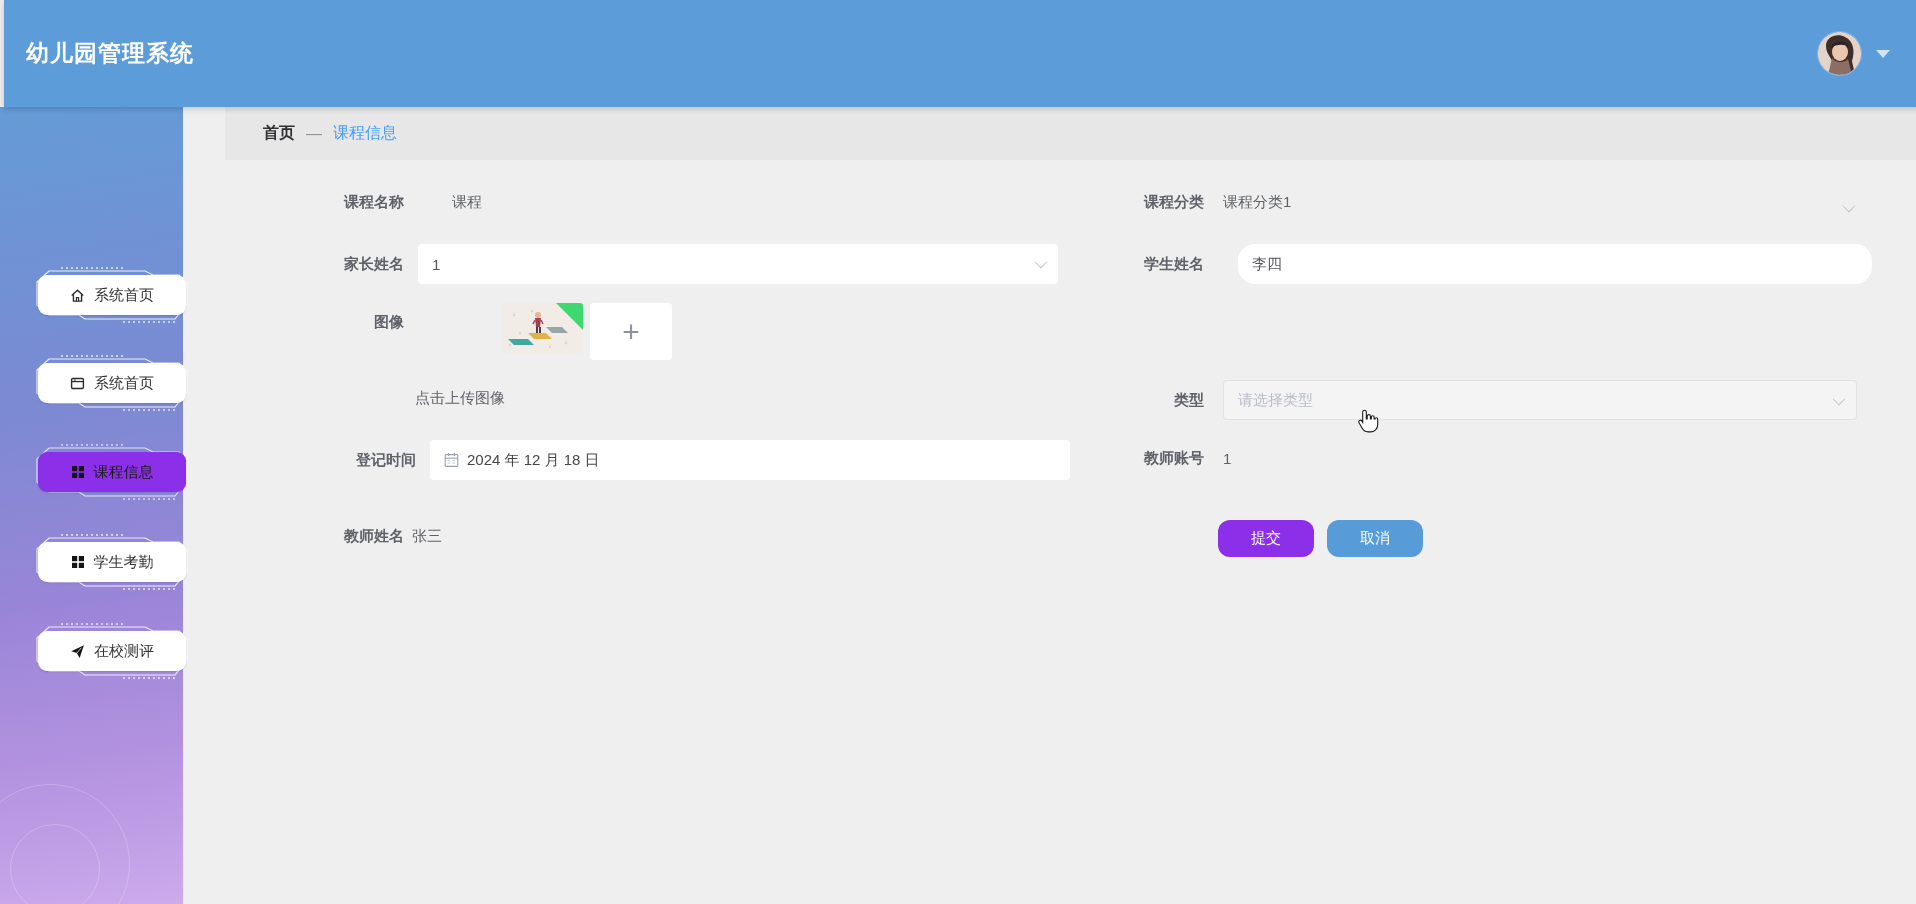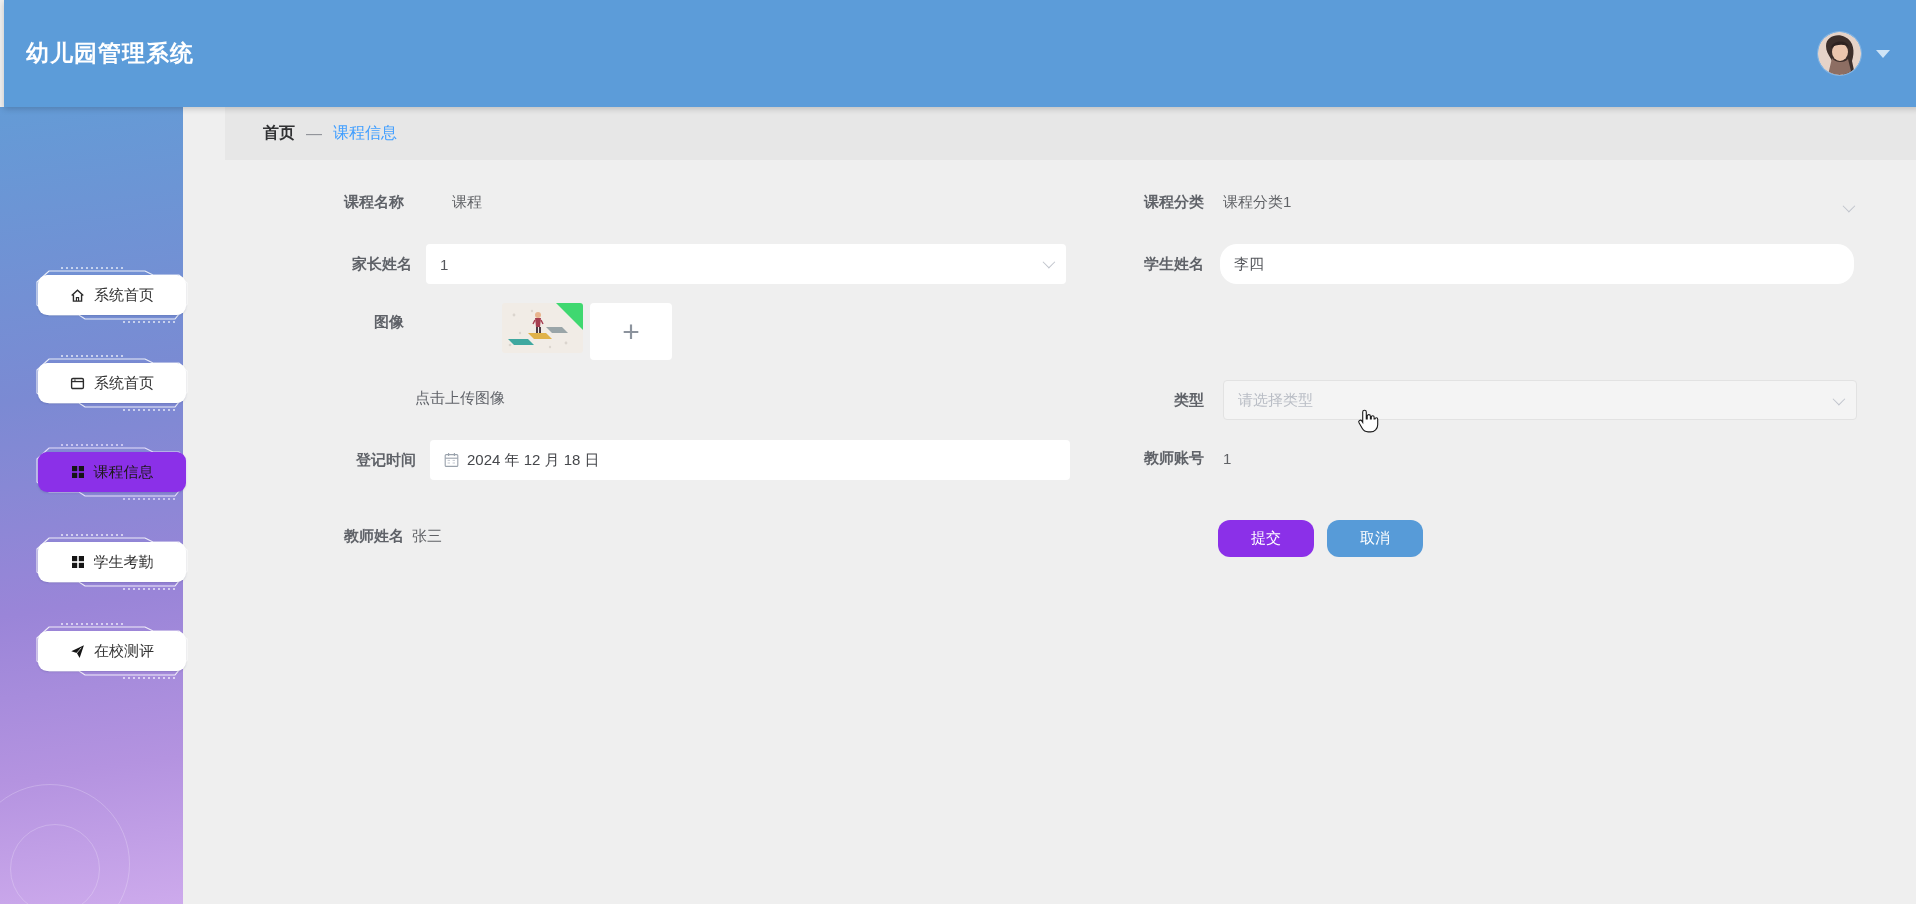--- a/index.html
+++ b/index.html
@@ -57,21 +57,21 @@
   .val { margin-left:8px; color:#606266; font-size:15px; }
   .fr .val { margin-left:19px; }
   .fr { left:800px; }
 
   .inp {
     position:relative; height:40px; background:#fff; border-radius:4px;
     display:flex; align-items:center; padding:0 14px;
     font-size:15px; color:#55575c;
   }
   .inp.left-w  { margin-left:14px; width:640px; }
-  .inp.right-w { margin-left:16px; width:634px;border-radius:17px; }
+  .inp.right-w { margin-left:34px; width:634px;border-radius:17px; }
   .chev {
     position:absolute; right:14px; top:15px; width:9px; height:9px;
     border-right:1.5px solid #c0c4cc; border-bottom:1.5px solid #c0c4cc;
     transform:rotate(45deg) translateY(-2px);
   }
   .chev.bare { position:absolute; }
   .select-type {
     position:relative; margin-left:19px; width:634px; height:40px; border-radius:4px;
     border:1px solid #e2e2e2; background:rgba(255,255,255,.35);
     display:flex; align-items:center; padding:0 14px; font-size:15px; color:#b9bdc5;
@@ -232,21 +232,21 @@
   <div class="fl" style="top:86px; left:0;gap:40px;">
     <span class="lab">课程名称</span>
     <span class="val">课程</span>
   </div>
   <div class="fl fr" style="top:86px; width:857px;">
     <span class="lab">课程分类</span>
     <span class="val">课程分类1</span>
     <span class="chev bare" style="right:30px; top:10px;"></span>
   </div>
 
-  <div class="fl" style="top:137px; left:8px;">
+  <div class="fl" style="top:137px; left:0;">
     <span class="lab">家长姓名</span>
     <div class="inp left-w">
       <span>1</span>
       <span class="chev"></span>
     </div>
   </div>
   <div class="fl fr" style="top:137px; width:857px;">
     <span class="lab">学生姓名</span>
     <div class="inp right-w">
       <span>李四</span>

